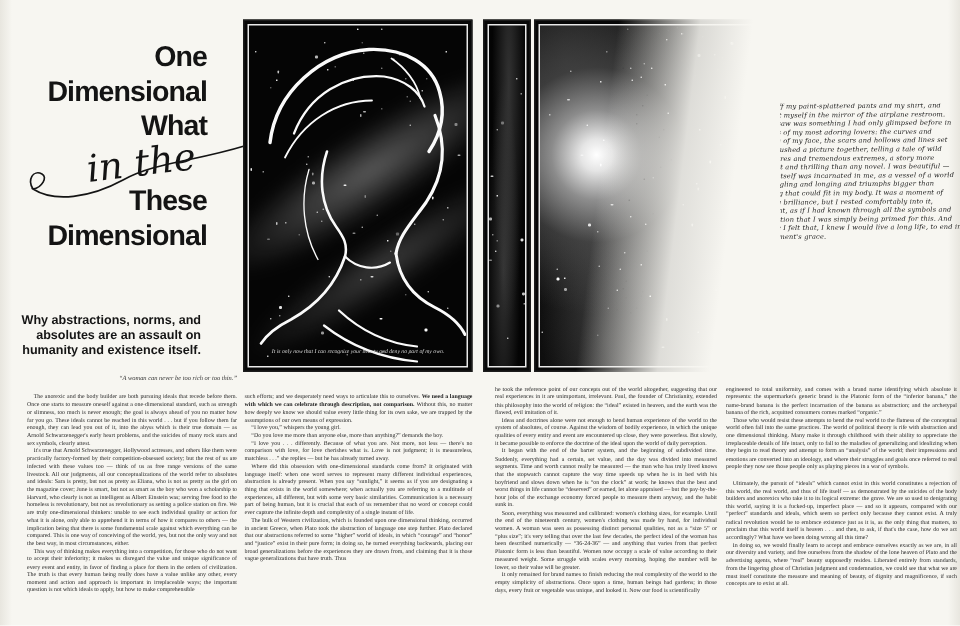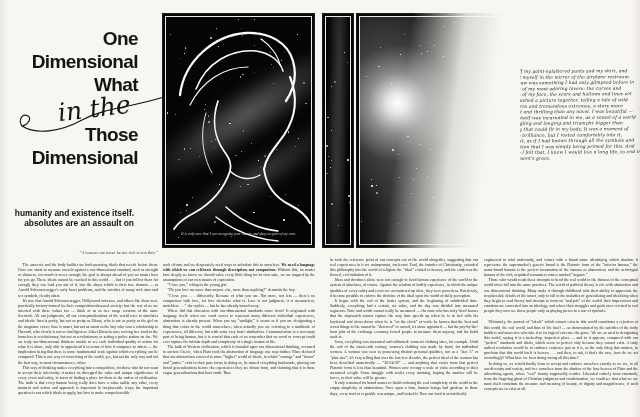--- a/index.html
+++ b/index.html
@@ -69,32 +69,33 @@
     font-size:8.8px;line-height:11.6px;letter-spacing:.25px;color:#212121;transform:scale(.5) rotate(-.4deg);}
 </style>
 </head>
 <body>
 
 <div class="title-block">
   <div>One</div>
   <div>Dimensional</div>
   <div>What</div>
   <div class="t-gap"></div>
-  <div>Those</div>
+  <div>These</div>
   <div>Dimensional</div>
 </div>
 
 <svg class="script-svg" viewBox="0 0 152 48">
   <path d="M6,40 C2,34 6,27 12,30 C16,32 12,39 6,40 C20,49 44,46 66,34 C88,22 112,22 148,11" fill="none" stroke="#141414" stroke-width="1.1" stroke-linecap="round"></path>
   <text x="42" y="32" transform="rotate(-7 70 26)">in the</text>
 </svg>
 
 <div class="subtitle">
+  <div>Why abstractions, norms, and</div>
+  <div>absolutes are an assault on</div>
   <div>humanity and existence itself.</div>
-  <div>absolutes are an assault on</div>
 </div>
 
 <div class="pullquote-box">
   <div class="scale-half">“A woman can never be too rich or too thin.”</div>
 </div>
 
 <div class="panel" id="portrait-panel">
   <div class="panel-inner">
     <div class="nebula neb1"></div>
     <div class="nebula neb2"></div>

